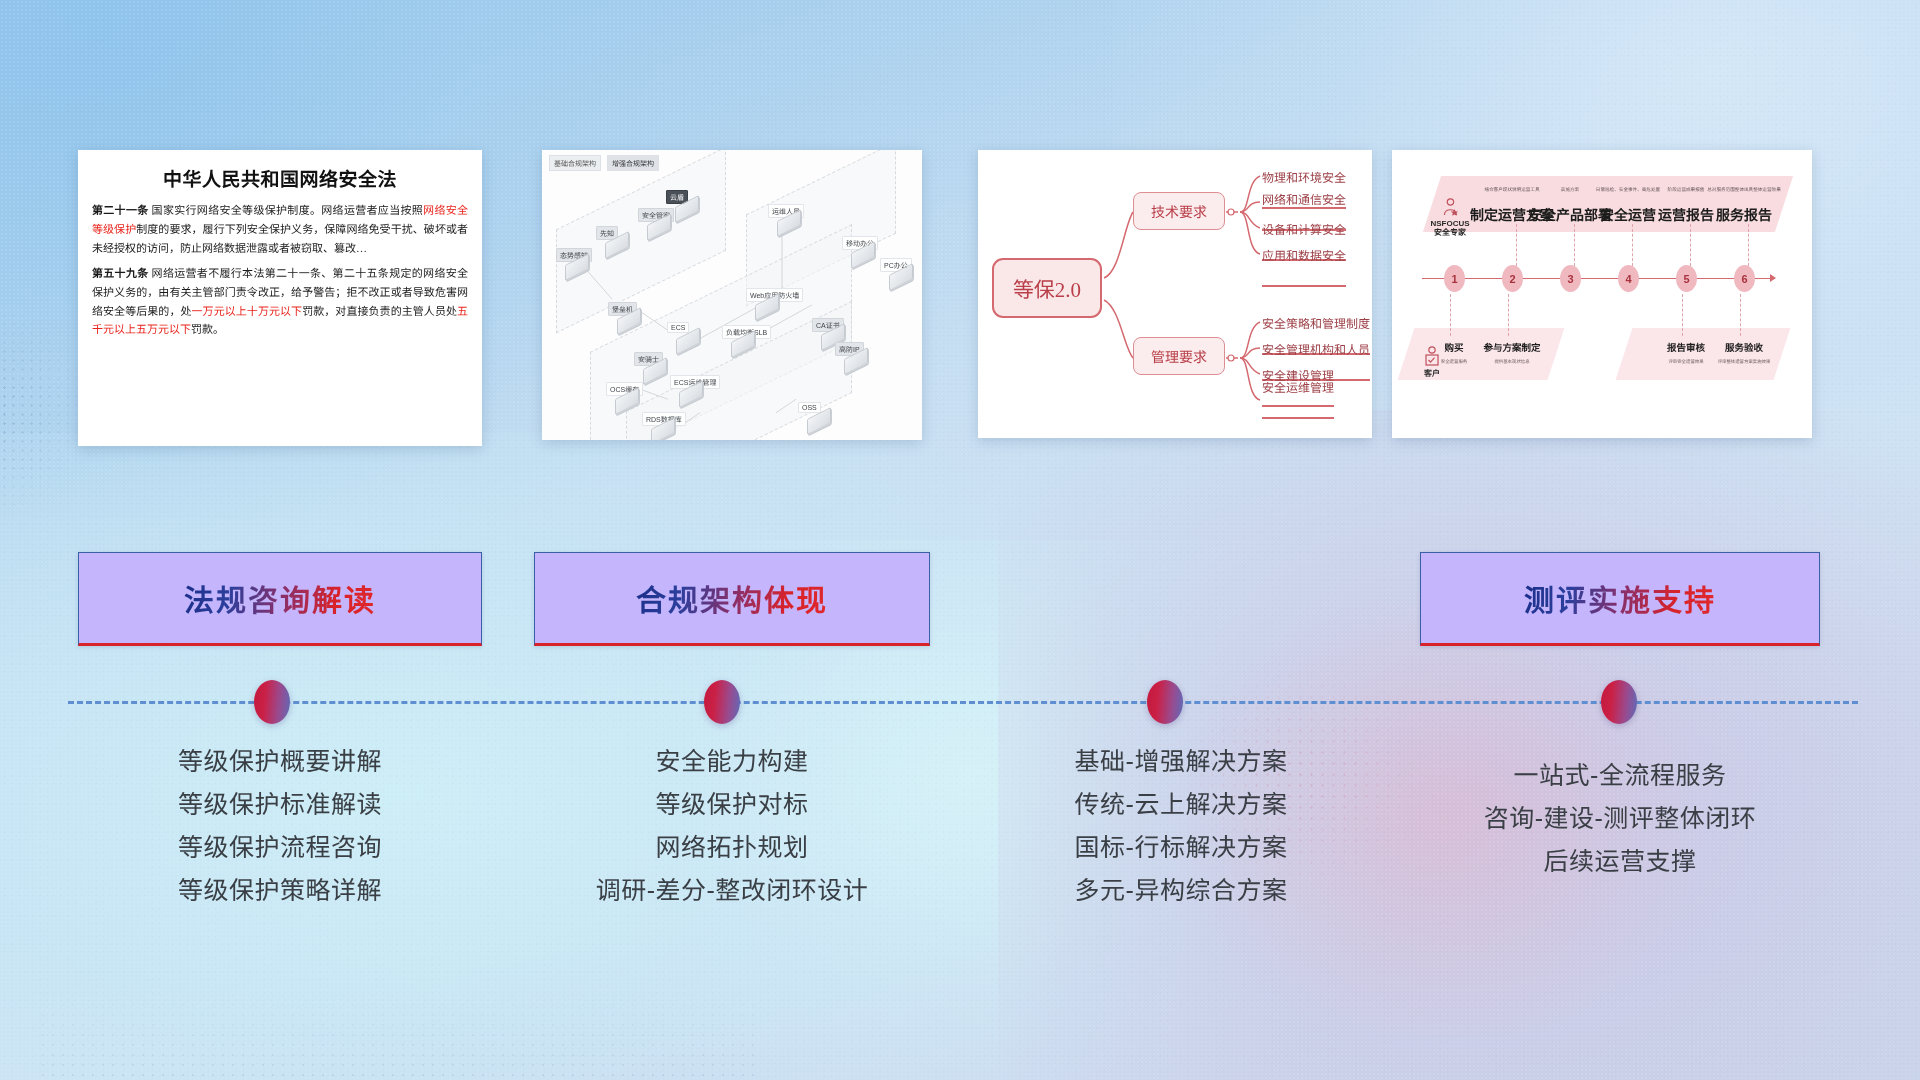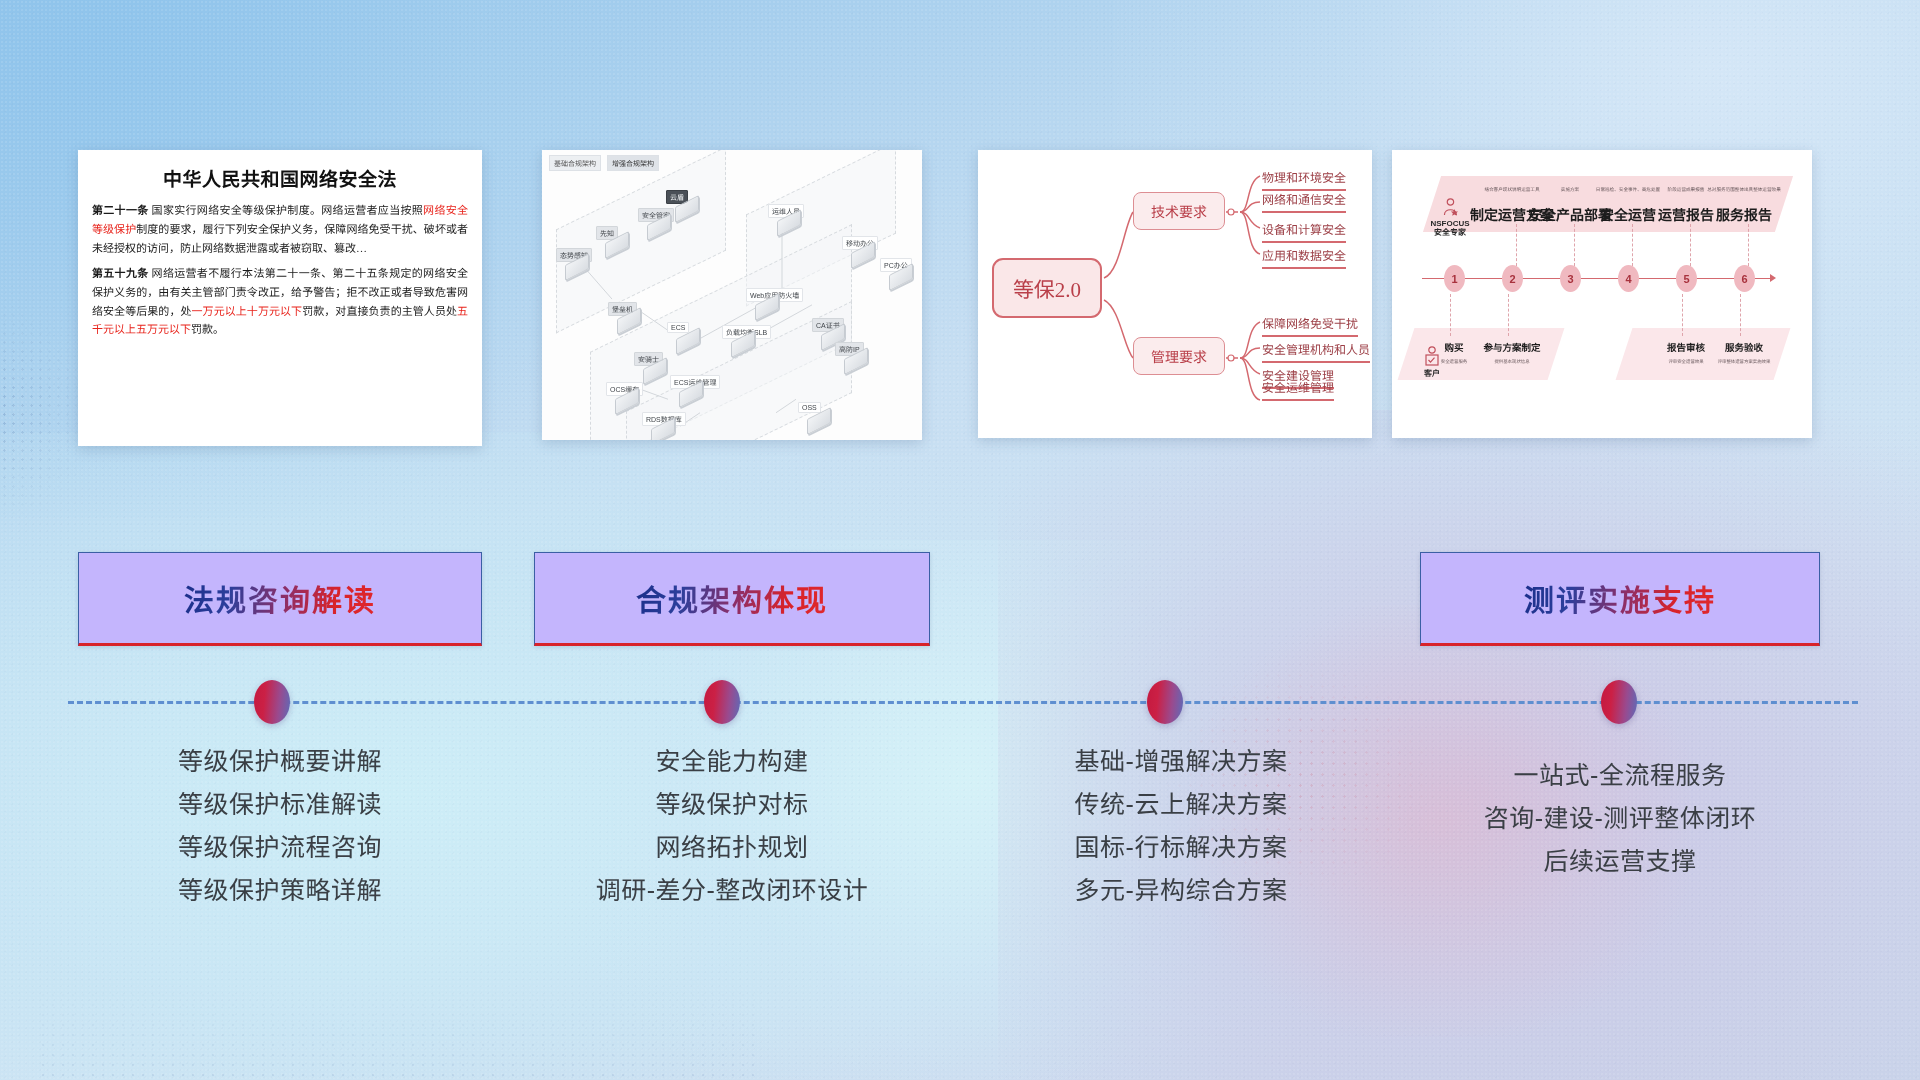--- a/index.html
+++ b/index.html
@@ -133,21 +133,21 @@
     position:absolute; width:92px; height:38px;
     background:#fbeced; border:1.6px solid #dd8e93; border-radius:8px;
     display:flex; align-items:center; justify-content:center;
     font-size:14px; color:#b93f49; font-family:"Liberation Serif","DejaVu Serif",serif;
   }
   .mind-branch.tech { left:155px; top:42px; }
   .mind-branch.mgmt { left:155px; top:187px; }
   .mind-leaf {
     position:absolute; font-size:12px; color:#9c3f46; white-space:nowrap;
     font-family:"Liberation Serif","DejaVu Serif",serif;
-    padding-bottom:3px; border-bottom:2px solid #d4696f;
+    padding-bottom:21px; border-bottom:2px solid #d4696f;
   }
   .mind-svg { position:absolute; inset:0; width:100%; height:100%; }
 
   
   .nsf { position:relative; width:100%; height:100%; background:#fff; padding:10px; }
   .nsf-band {
     position:absolute; left:40px; top:26px; width:352px; height:56px;
     background:#f8dcdf; transform:skewX(-18deg);
   }
   .nsf-band-b {
@@ -389,21 +389,21 @@
           <circle cx="253" cy="208" r="3" fill="#fff" stroke="#d4696f" stroke-width="1.2"></circle>
         </svg>
         <div class="mind-root">等保2.0</div>
         <div id="mind-branches">
             <div class="mind-branch tech" style="top: 42px;">技术要求</div>
             <div class="mind-leaf" style="left: 284px; top: 18px;">物理和环境安全</div>
             <div class="mind-leaf" style="left: 284px; top: 40px;">网络和通信安全</div>
             <div class="mind-leaf" style="left: 284px; top: 70px;">设备和计算安全</div>
             <div class="mind-leaf" style="left: 284px; top: 96px;">应用和数据安全</div>
             <div class="mind-branch mgmt" style="top: 187px;">管理要求</div>
-            <div class="mind-leaf" style="left: 284px; top: 164px;">保障网络免受干扰</div>
+            <div class="mind-leaf" style="left: 284px; top: 164px;">安全策略和管理制度</div>
             <div class="mind-leaf" style="left: 284px; top: 190px;">安全管理机构和人员</div>
             <div class="mind-leaf" style="left: 284px; top: 216px;">安全建设管理</div>
             <div class="mind-leaf" style="left: 284px; top: 228px;">安全运维管理</div>
           </div>
       </div>
     </div>
 
     <div class="card card-4">
       <div class="nsf">
         <div class="nsf-band"></div>

